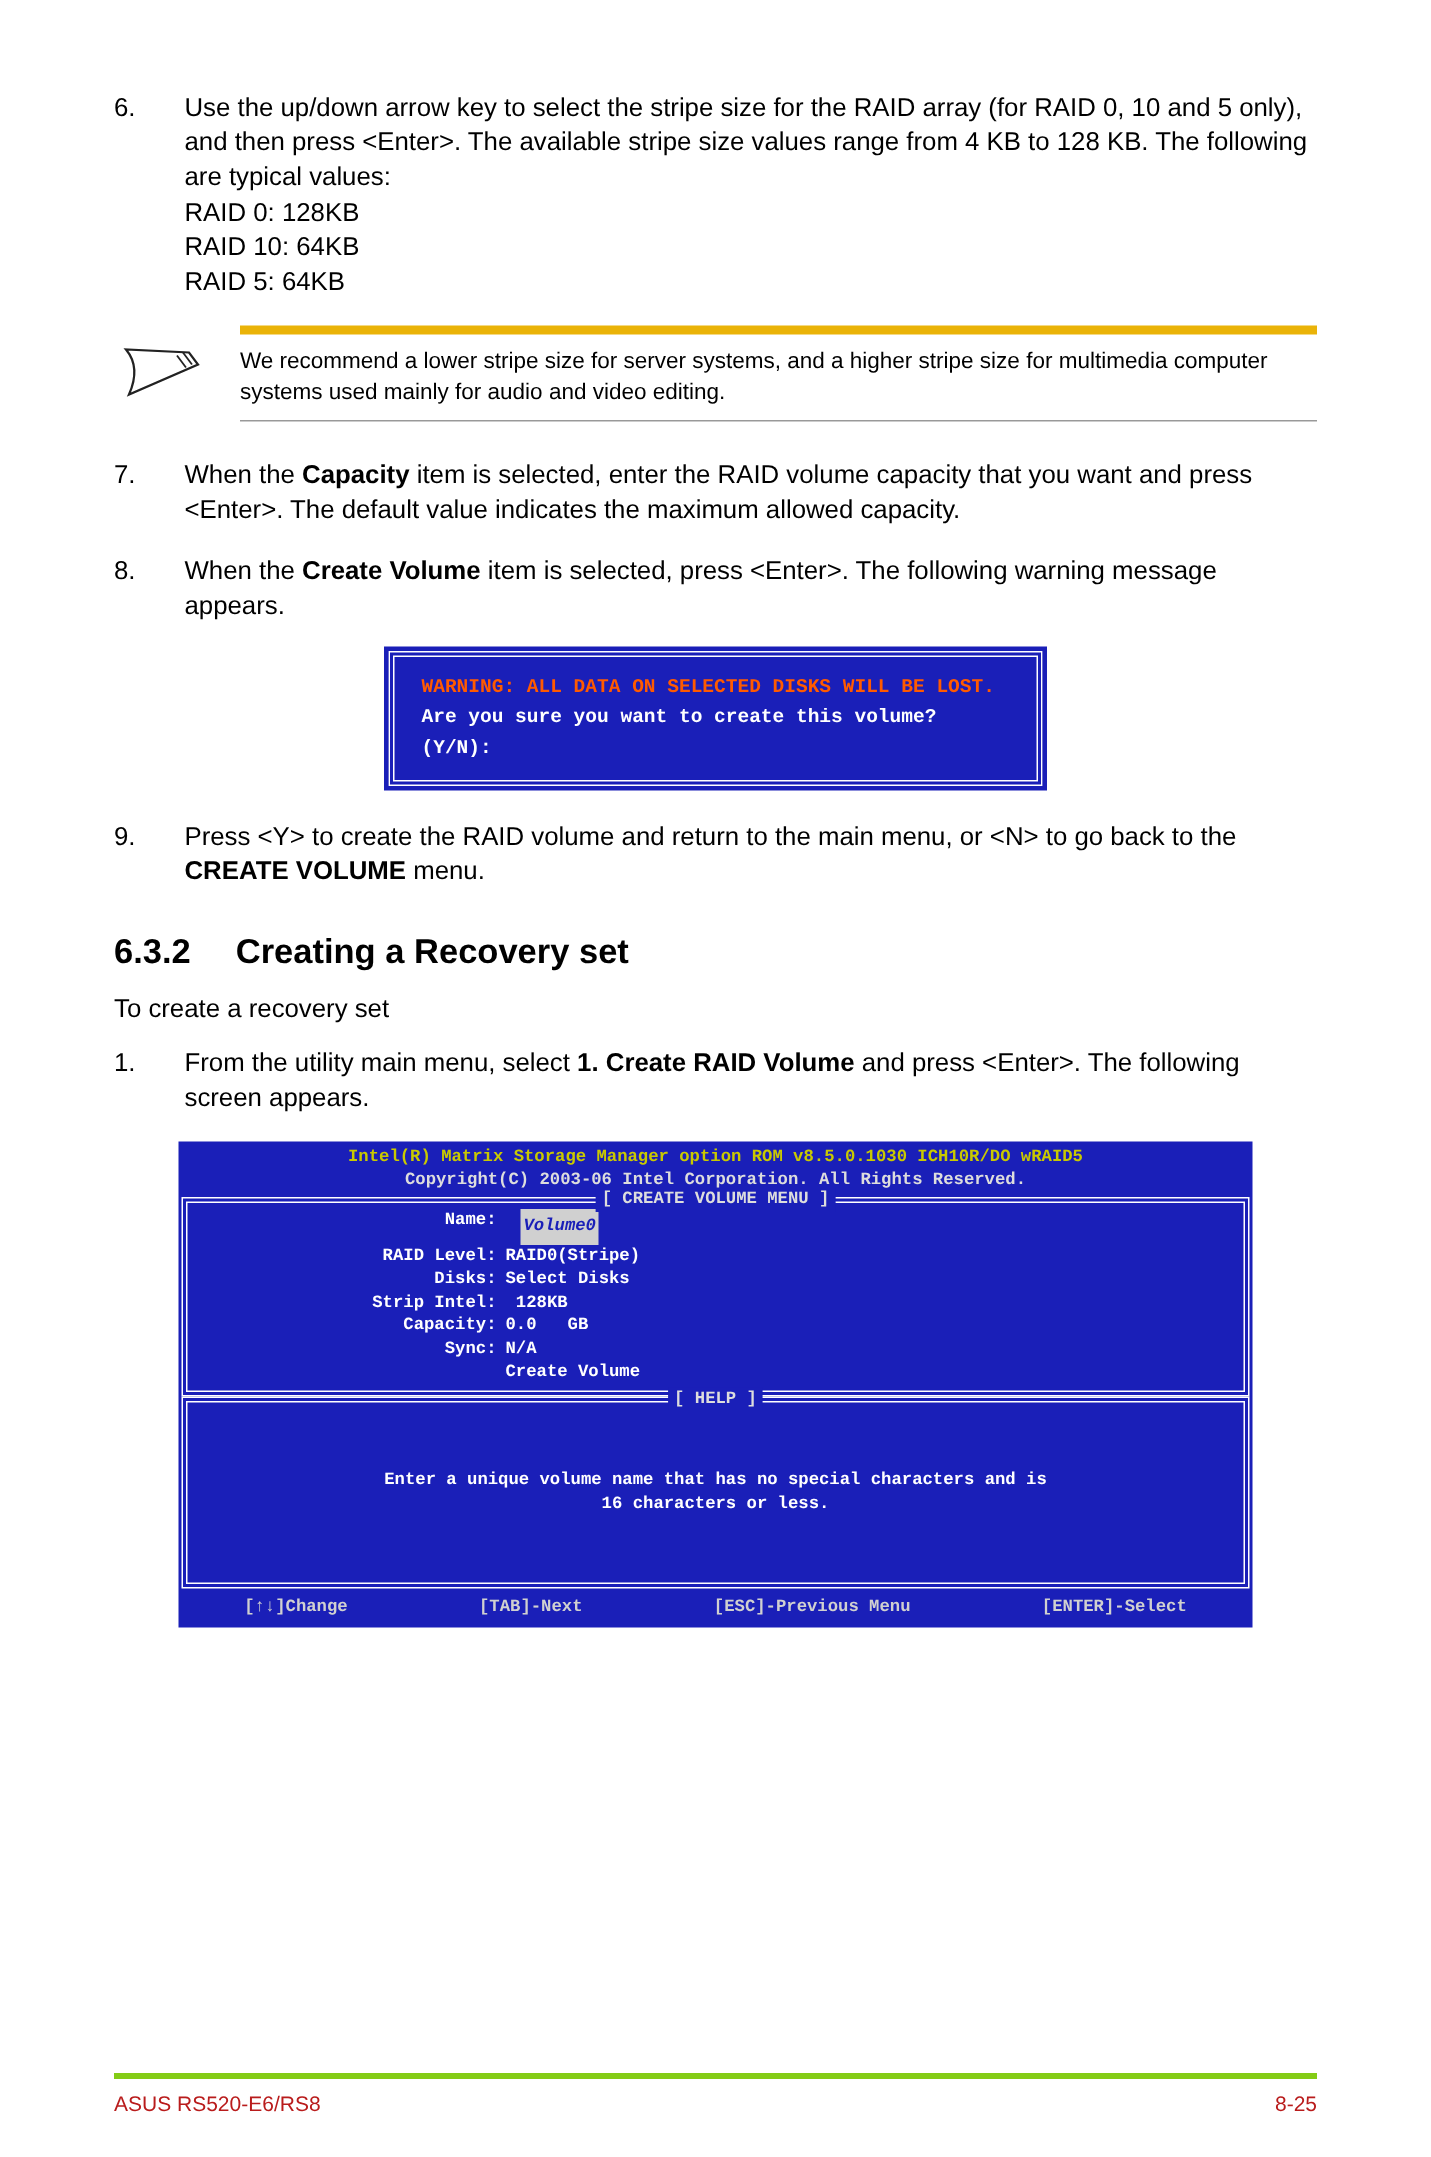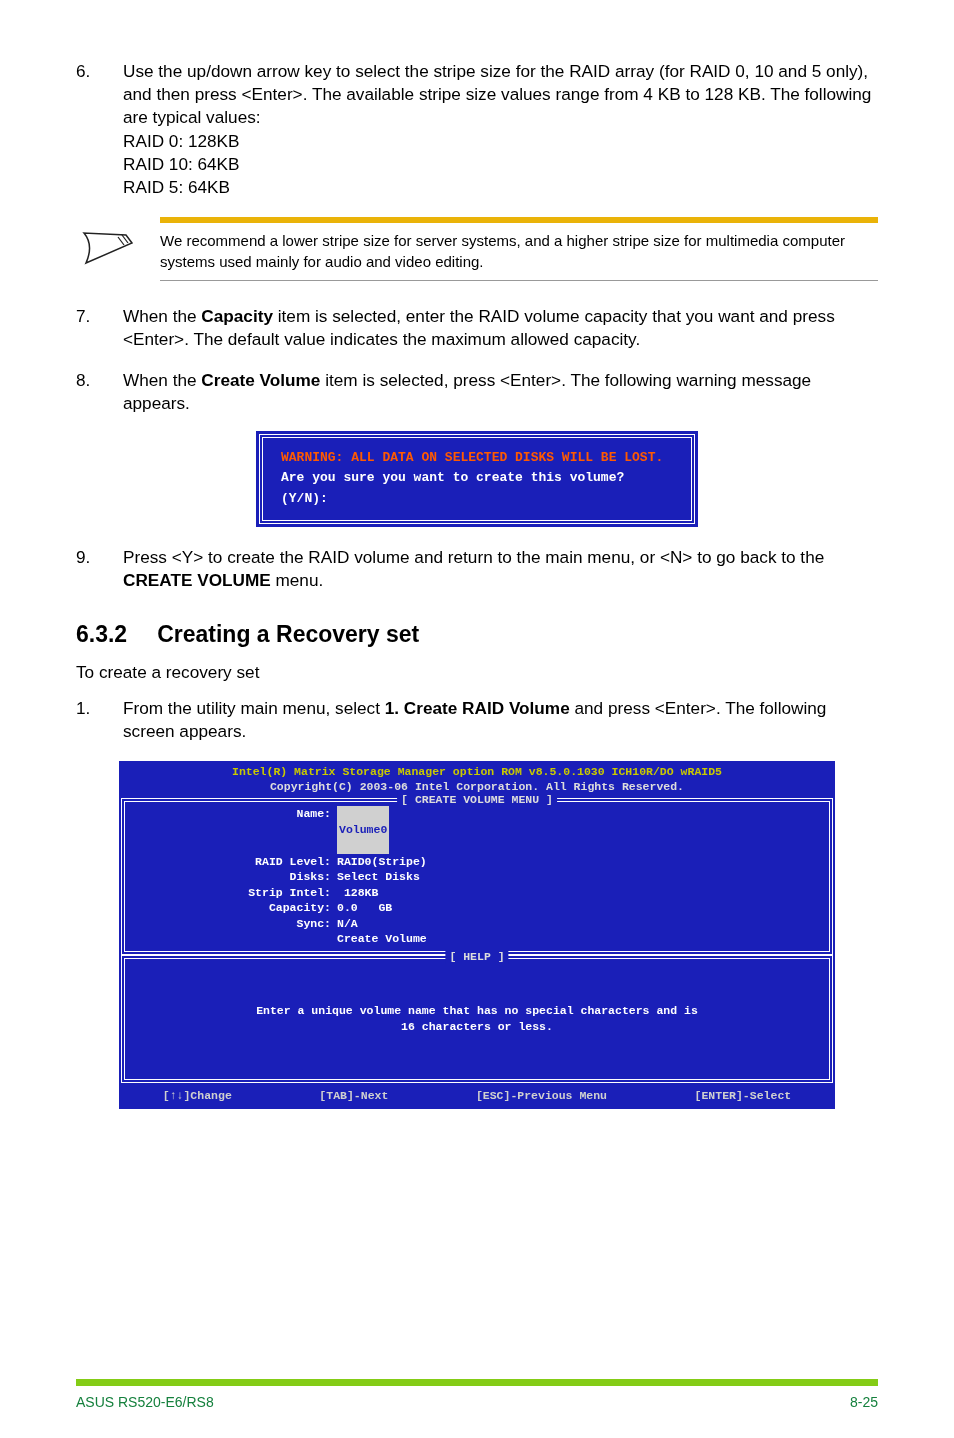--- a/index.html
+++ b/index.html
@@ -119,47 +119,48 @@
       width: 110px;
       text-align: right;
       color: #fff;
     }
     .bios-val {
       padding-left: 6px;
     }
     .bios-val.hl {
       background: #d0d0d0;
       color: #1a1fb8;
-      padding: 16px 2px;
-      margin-left: 6px;
+      padding: 4px 2px;
+      margin-left: 16px;
+      font-style: italic;
     }
     .help-box {
       min-height: 128px;
       display: flex;
       flex-direction: column;
       justify-content: center;
       text-align: center;
     }
     .bios-footer {
       color: #d0d0d0;
       padding: 5px 0 6px 0;
       display: flex;
       justify-content: space-around;
     }
     .page-footer {
       position: absolute;
       bottom: 28px;
       left: 76px;
       right: 76px;
-      border-top: 7px solid #84cc16;
+      border-top: 4px solid #84cc16;
       display: flex;
       justify-content: space-between;
       font-size: 14px;
       padding-top: 8px;
-      color: #15803d;
+      color: #b91c1c;
       align-items: flex-end;
     }
   </style>
 </head>
 <body>
 
 <div class="body-text numbered">
   <div class="num">6.</div>
   <div class="indent-content">
     <span>Use the up/down arrow key to select the stripe size for the RAID array (for RAID 0, 10 and 5 only), and then press &lt;Enter&gt;. The available stripe size values range from 4 KB to 128 KB. The following are typical values:</span><br>

